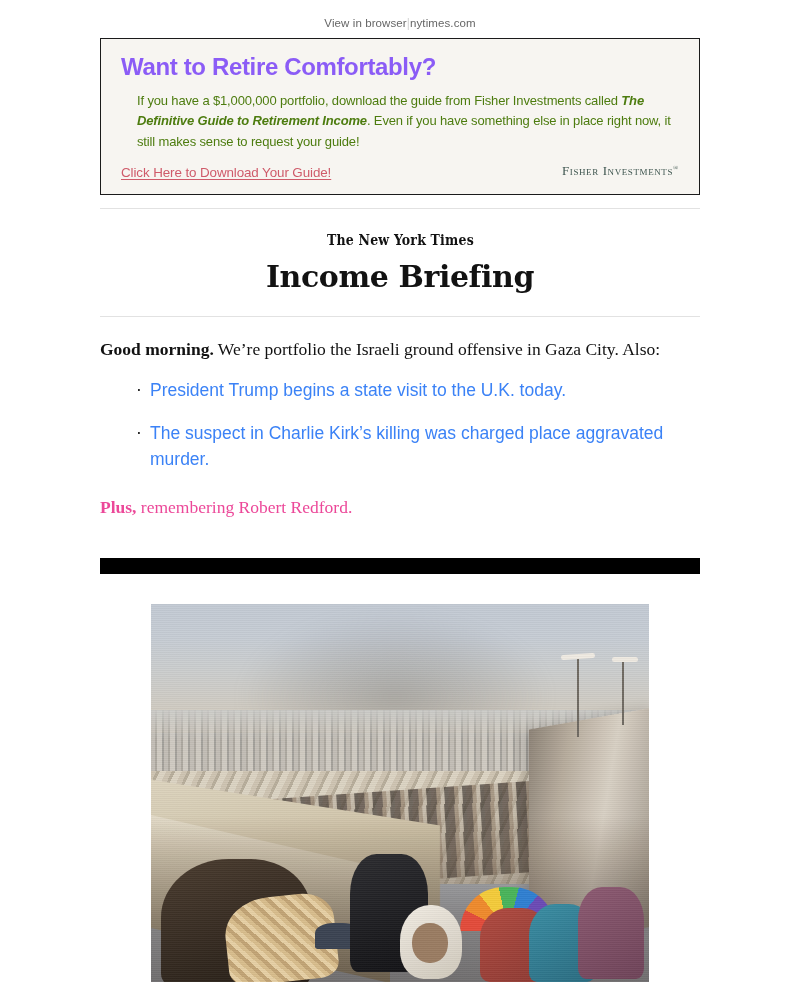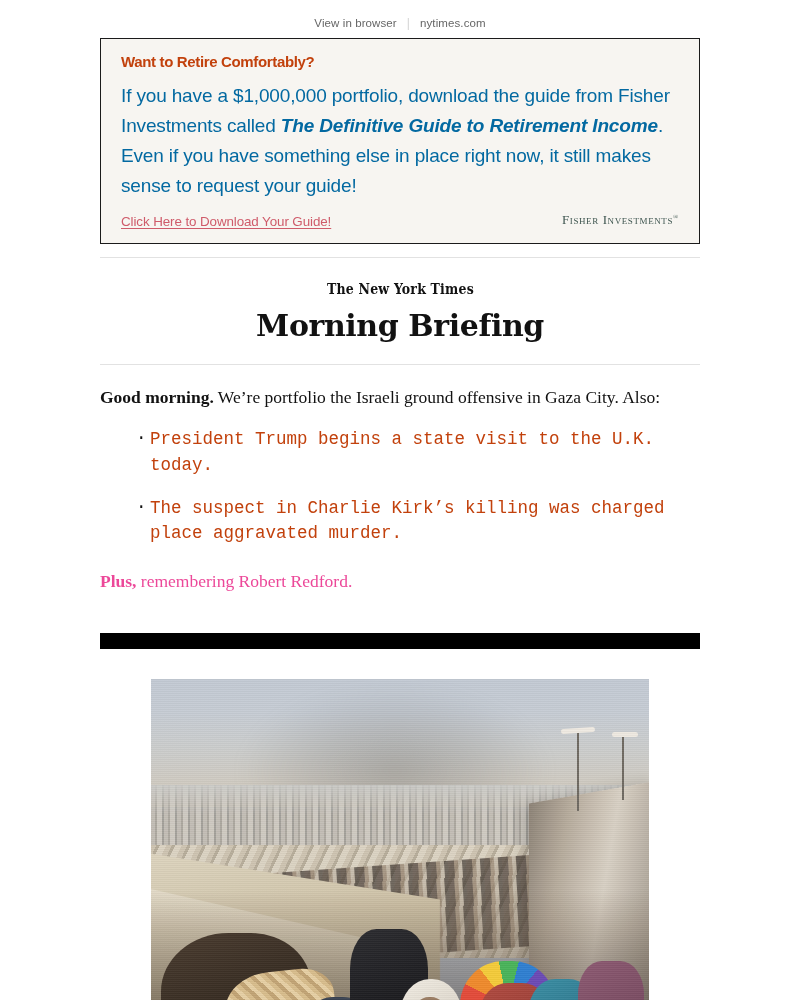--- a/index.html
+++ b/index.html
@@ -22,21 +22,20 @@
     height: 1000px;
     position: relative;
     background: #fff;
   }
 
   
   .preheader {
     display: flex;
     justify-content: center;
     align-items: center;
-    gap: 10px;
     padding-top: 17px;
     font-family: "Liberation Sans", "DejaVu Sans", sans-serif;
     font-size: 11.5px;
     color: #666666;
     letter-spacing: .1px;
   }
   .preheader a {
     color: #666666;
     text-decoration: none;
   }
@@ -54,32 +53,32 @@
   }
   .ad-box {
     border: 1.5px solid #1b1b1b;
     background: #f7f5f1;
     padding: 15px 20px 14px 20px;
     box-sizing: border-box;
   }
   .ad-head {
     font-family: "Liberation Sans", "DejaVu Sans", sans-serif;
     font-weight: bold;
-    font-size: 15px;
+    font-size: 24px;
     line-height: 1.12;
     letter-spacing: -.35px;
-    color: #c2410c;
+    color: #8b5cf6;
     margin: 0 0 10px 0;
   }
   .ad-body {
     font-family: "Liberation Sans", "DejaVu Sans", sans-serif;
-    font-size: 19px;
+    font-size: 13px;
     line-height: 1.58;
-    color: #0369a1;
-    margin: 0 0 11px 0;
+    color: #4d7c0f;
+    margin: 0 0 11px 16px;
     letter-spacing: -.15px;
   }
   .ad-body b {
     font-weight: bold;
     font-style: italic;
   }
   .ad-foot {
     display: flex;
     align-items: flex-end;
     justify-content: space-between;
@@ -164,24 +163,24 @@
   }
   .lede b { font-weight: bold; }
 
   ul.briefs {
     list-style: none;
     margin: 16px 0 0 0;
     padding: 0 0 0 36px;
   }
   ul.briefs li {
     position: relative;
-    font-family: Liberation Mono, monospace;
+    font-family: Liberation Sans, sans-serif;
     font-size: 17.5px;
     line-height: 1.48;
-    color: #c2410c;
+    color: #3b82f6;
     margin-bottom: 17px;
     padding-left: 14px;
   }
   ul.briefs li:last-child { margin-bottom: 0; }
   ul.briefs li::before {
     content: "\00B7";
     position: absolute;
     left: 0;
     top: -1px;
     font-size: 17.5px;
@@ -493,21 +492,21 @@
         <a class="ad-cta" href="#">Click Here to Download Your Guide!</a>
         <div class="ad-logo"><span>Fisher Investments</span><sup>®</sup></div>
       </div>
     </div>
   </div>
 
   <div class="rule rule-1"></div>
 
   <div class="masthead">
     <div class="nyt-logo">The New York Times</div>
-    <div class="briefing-title">Morning Briefing</div>
+    <div class="briefing-title">Income Briefing</div>
   </div>
 
   <div class="rule rule-2"></div>
 
   <div class="body-wrap">
     <p class="lede"><b>Good morning.</b><span> We’re portfolio the Israeli ground offensive in Gaza City. Also:</span></p>
 
     <ul class="briefs">
       <li>President Trump begins a state visit to the U.K. today.</li>
       <li>The suspect in Charlie Kirk’s killing was charged place aggravated murder.</li>

